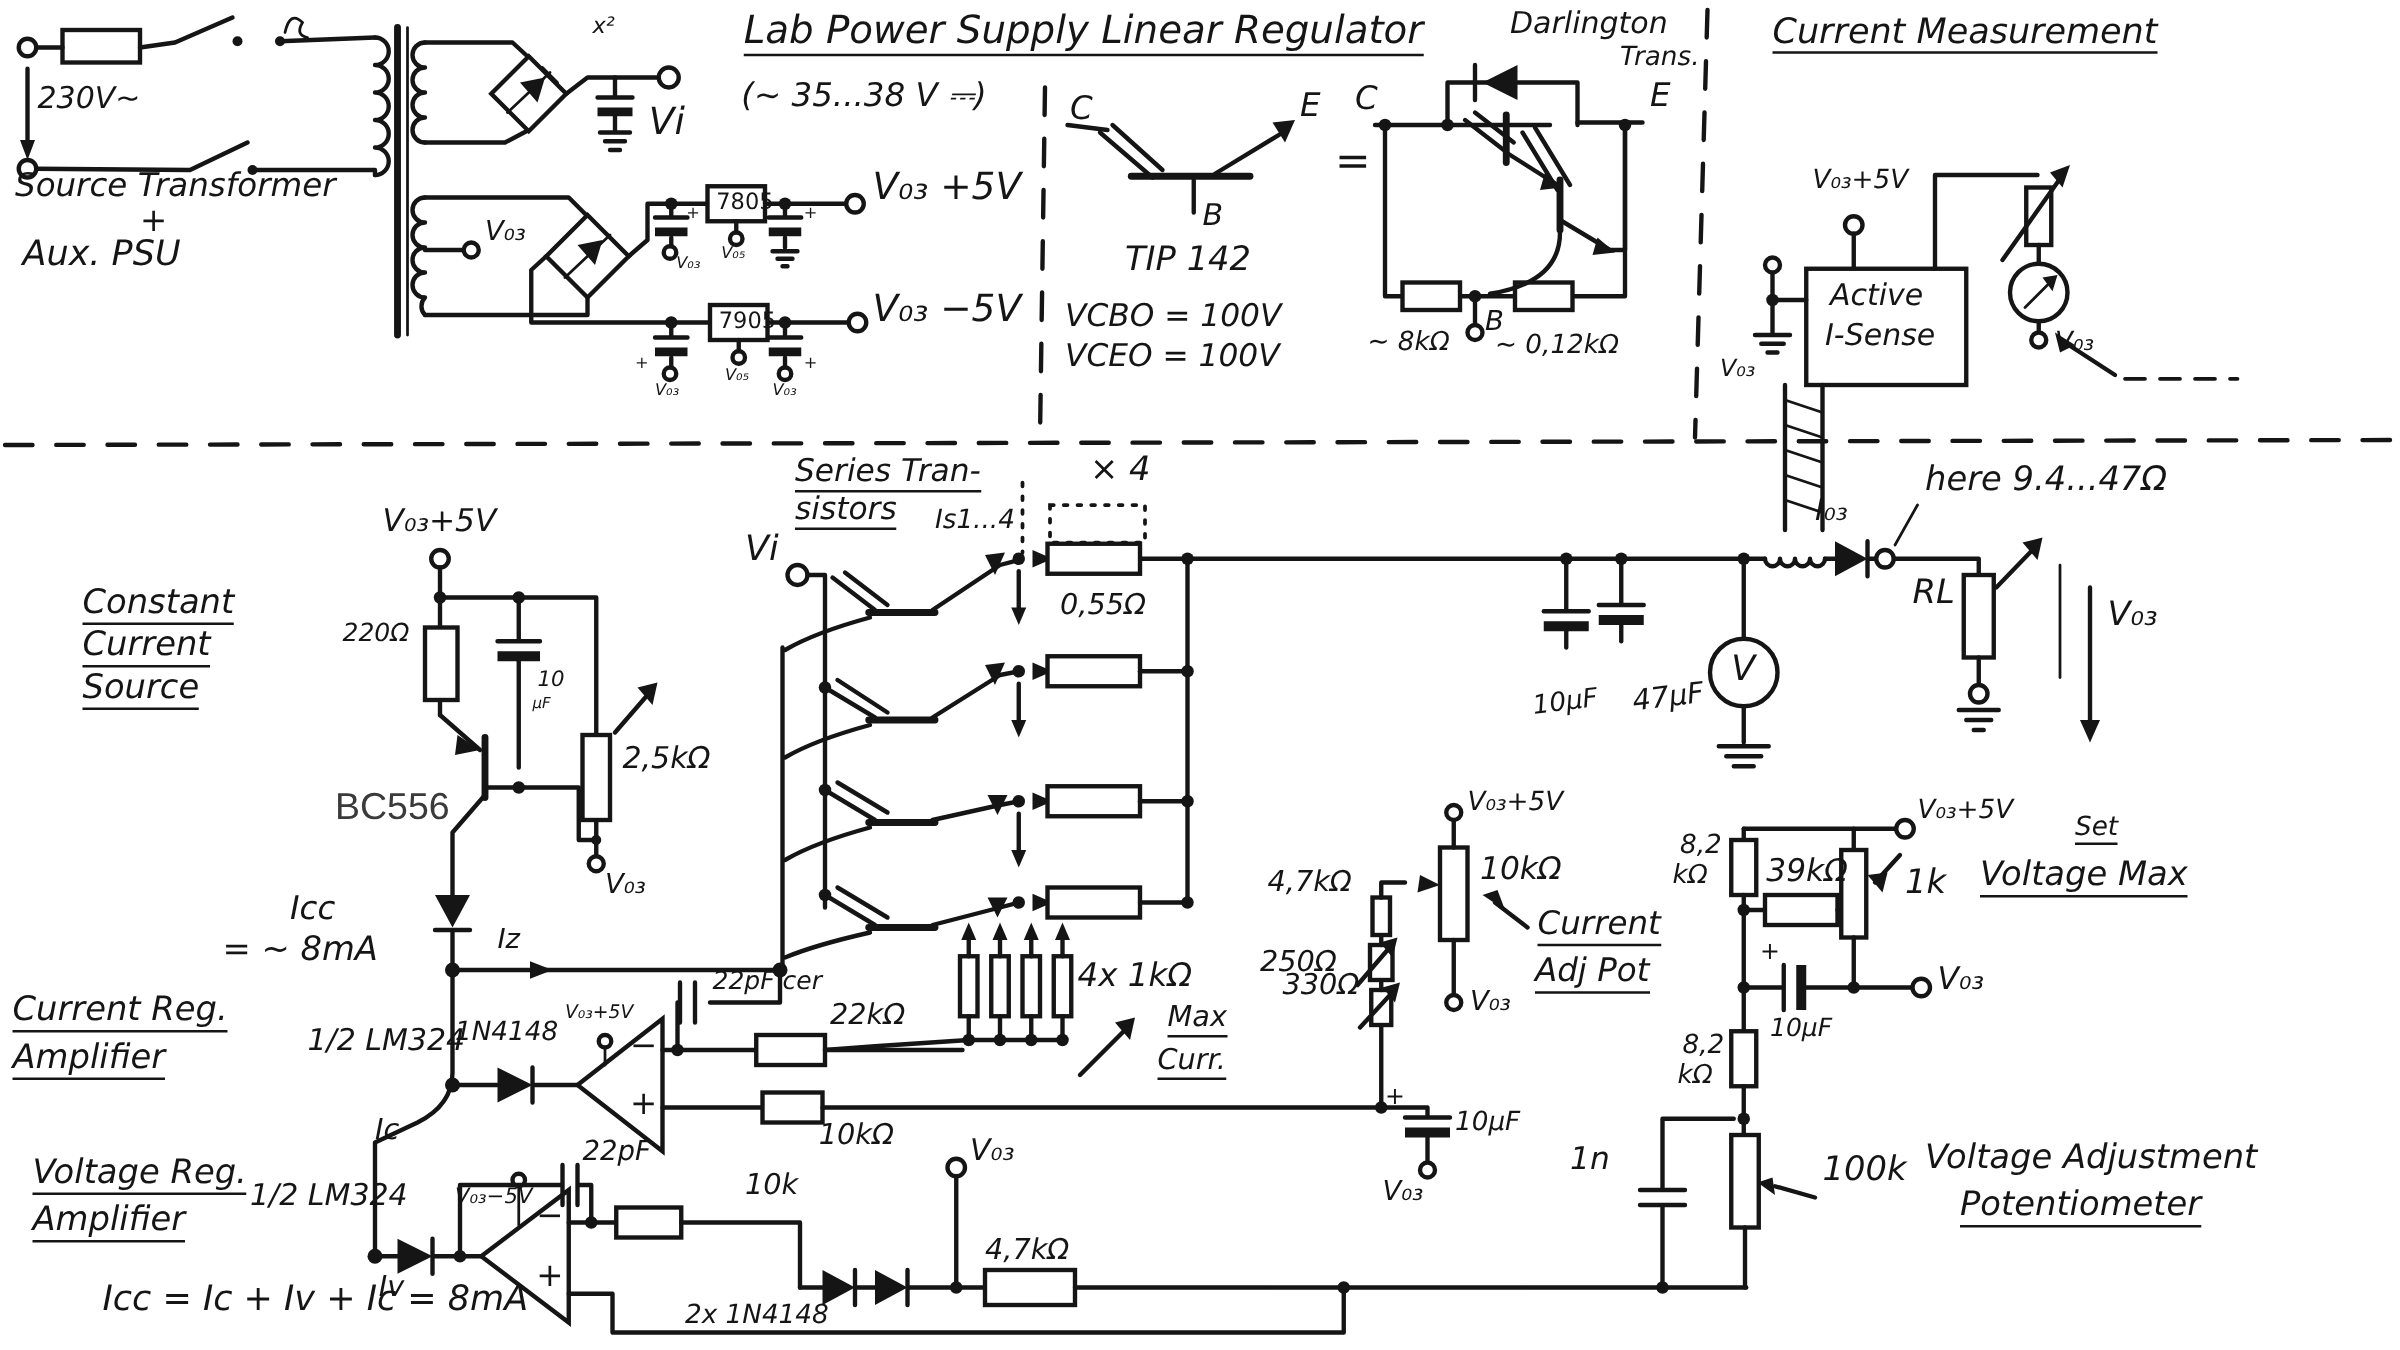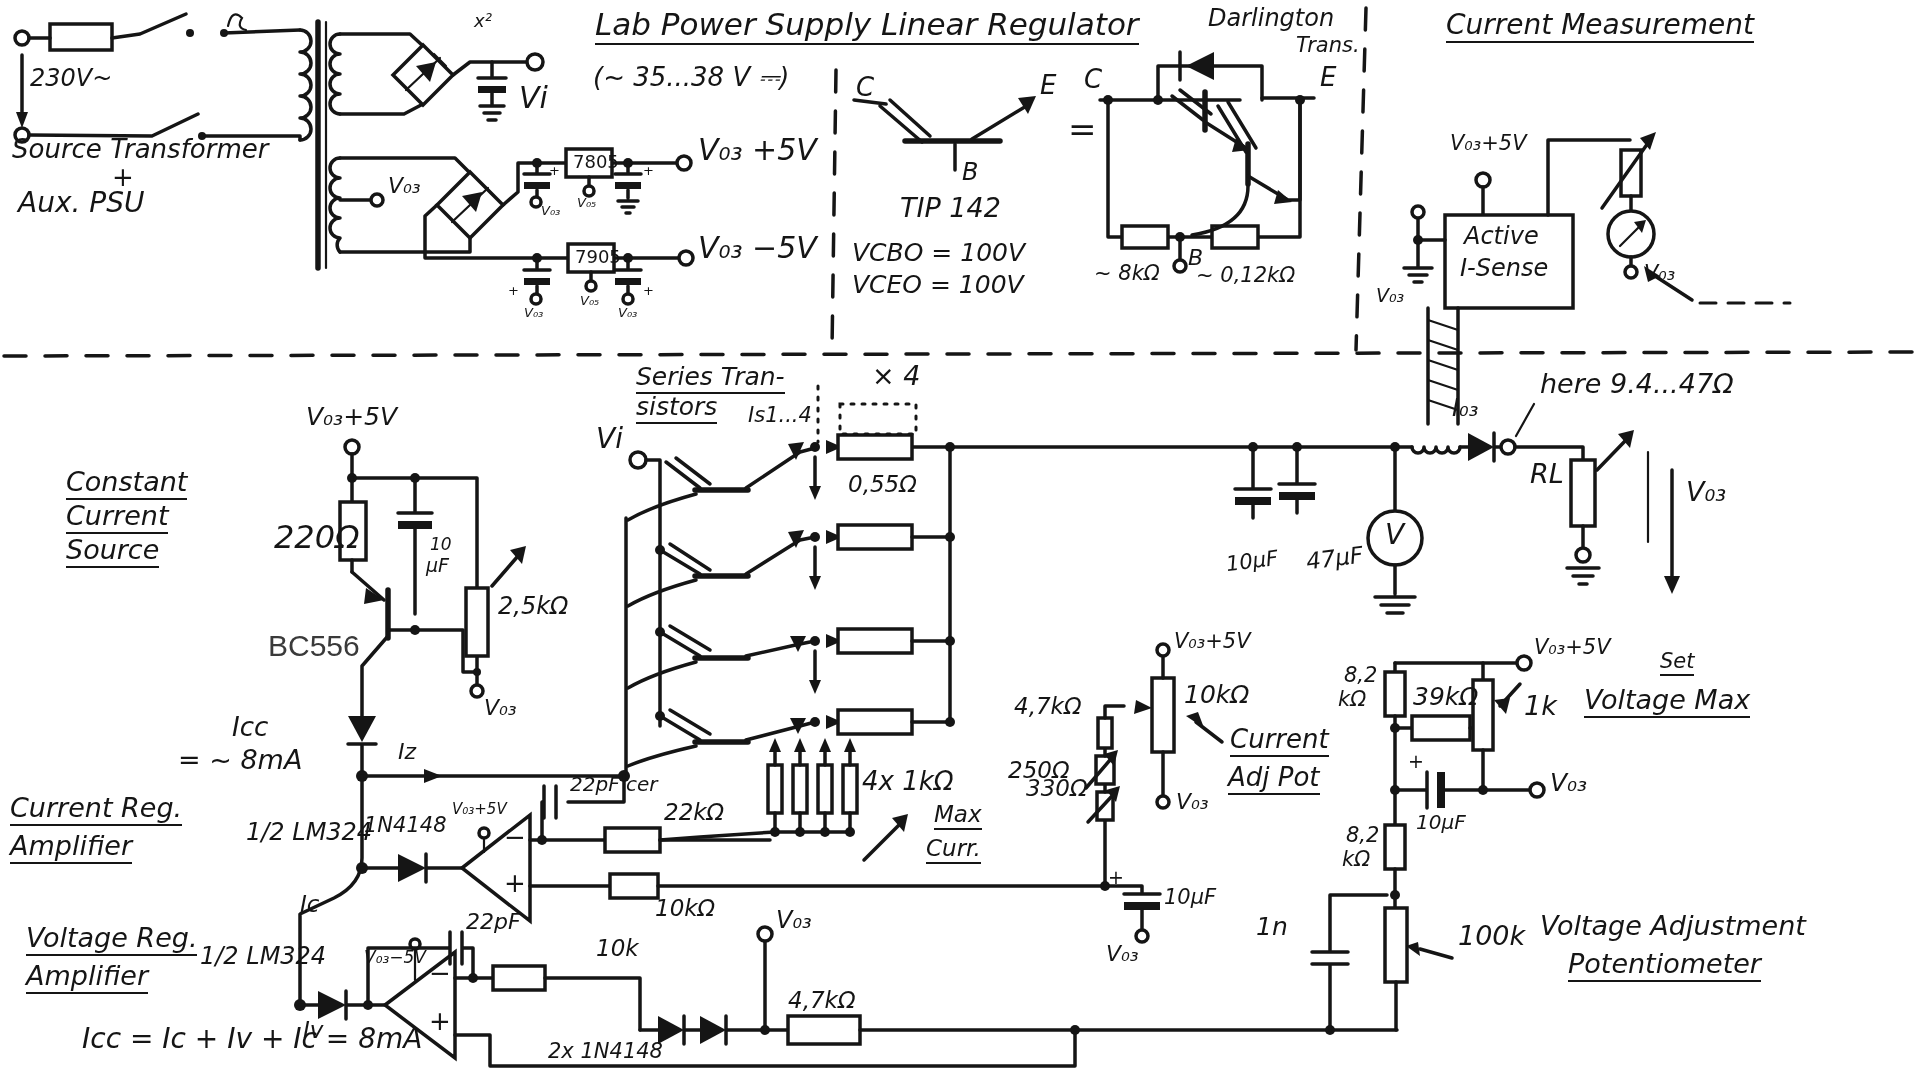--- a/index.html
+++ b/index.html
@@ -457,42 +457,42 @@
 
 <span class="t" style="left:1208px;top:6px;font-size:24px;">Darlington</span>
 <span class="t" style="left:1296px;top:34px;font-size:21px;">Trans.</span>
 <span class="t" style="left:1084px;top:66px;font-size:26px;">C</span>
 <span class="t" style="left:1068px;top:112px;font-size:34px;">=</span>
 <span class="t" style="left:1320px;top:64px;font-size:26px;">E</span>
 <span class="t" style="left:1188px;top:246px;font-size:22px;">B</span>
 <span class="t" style="left:1094px;top:262px;font-size:21px;">~ 8kΩ</span>
 <span class="t" style="left:1196px;top:264px;font-size:21px;">~ 0,12kΩ</span>
 
-<span class="t u" style="left:1418px;top:10px;font-size:28px;margin-left:28px;">Current Measurement</span>
+<span class="t u" style="left:1418px;top:10px;font-size:28px;">Current Measurement</span>
 <span class="t" style="left:1450px;top:132px;font-size:21px;">V₀₃+5V</span>
 <span class="t" style="left:1464px;top:224px;font-size:24px;">Active</span>
 <span class="t" style="left:1460px;top:256px;font-size:24px;">I-Sense</span>
 <span class="t" style="left:1376px;top:286px;font-size:19px;">V₀₃</span>
 <span class="t" style="left:1644px;top:262px;font-size:21px;">V₀₃</span>
 <span class="t" style="left:1452px;top:396px;font-size:24px;">I₀₃</span>
 <span class="t" style="left:1540px;top:370px;font-size:27px;">here 9.4...47Ω</span>
 
 <span class="t" style="left:1226px;top:550px;font-size:21px;transform:rotate(-7deg);">10µF</span>
 <span class="t" style="left:1306px;top:546px;font-size:23px;transform:rotate(-7deg);">47µF</span>
 <span class="t" style="left:1385px;top:520px;font-size:28px;">V</span>
 <span class="t" style="left:1530px;top:460px;font-size:27px;">RL</span>
 <span class="t" style="left:1686px;top:478px;font-size:27px;">V₀₃</span>
 
 <span class="t u" style="left:66px;top:468px;font-size:27px;">Constant</span>
 <span class="t u" style="left:66px;top:502px;font-size:27px;">Current</span>
 <span class="t u" style="left:66px;top:536px;font-size:27px;">Source</span>
 <span class="t" style="left:306px;top:404px;font-size:25px;">V₀₃+5V</span>
-<span class="t" style="left:274px;top:521px;font-size:32px;">220Ω</span>
+<span class="t" style="left:274px;top:496px;font-size:20px;">220Ω</span>
 <span class="t" style="left:430px;top:536px;font-size:17px;">10</span>
-<span class="t" style="left:426px;top:556px;font-size:19px;text-align:right;">µF</span>
+<span class="t" style="left:426px;top:556px;font-size:12px;text-align:right;">µF</span>
 <span class="t print" style="left:268px;top:630px;font-size:30px;">BC556</span>
 <span class="t" style="left:498px;top:594px;font-size:24px;">2,5kΩ</span>
 <span class="t" style="left:484px;top:696px;font-size:22px;">V₀₃</span>
 <span class="t" style="left:232px;top:714px;font-size:26px;">Icc</span>
 <span class="t" style="left:178px;top:746px;font-size:27px;">= ~ 8mA</span>
 <span class="t" style="left:398px;top:740px;font-size:22px;">Iz</span>
 
 <span class="t u" style="left:636px;top:364px;font-size:25px;">Series Tran-</span>
 <span class="t u" style="left:636px;top:394px;font-size:25px;">sistors</span>
 <span class="t" style="left:748px;top:404px;font-size:21px;">Is1...4</span>

